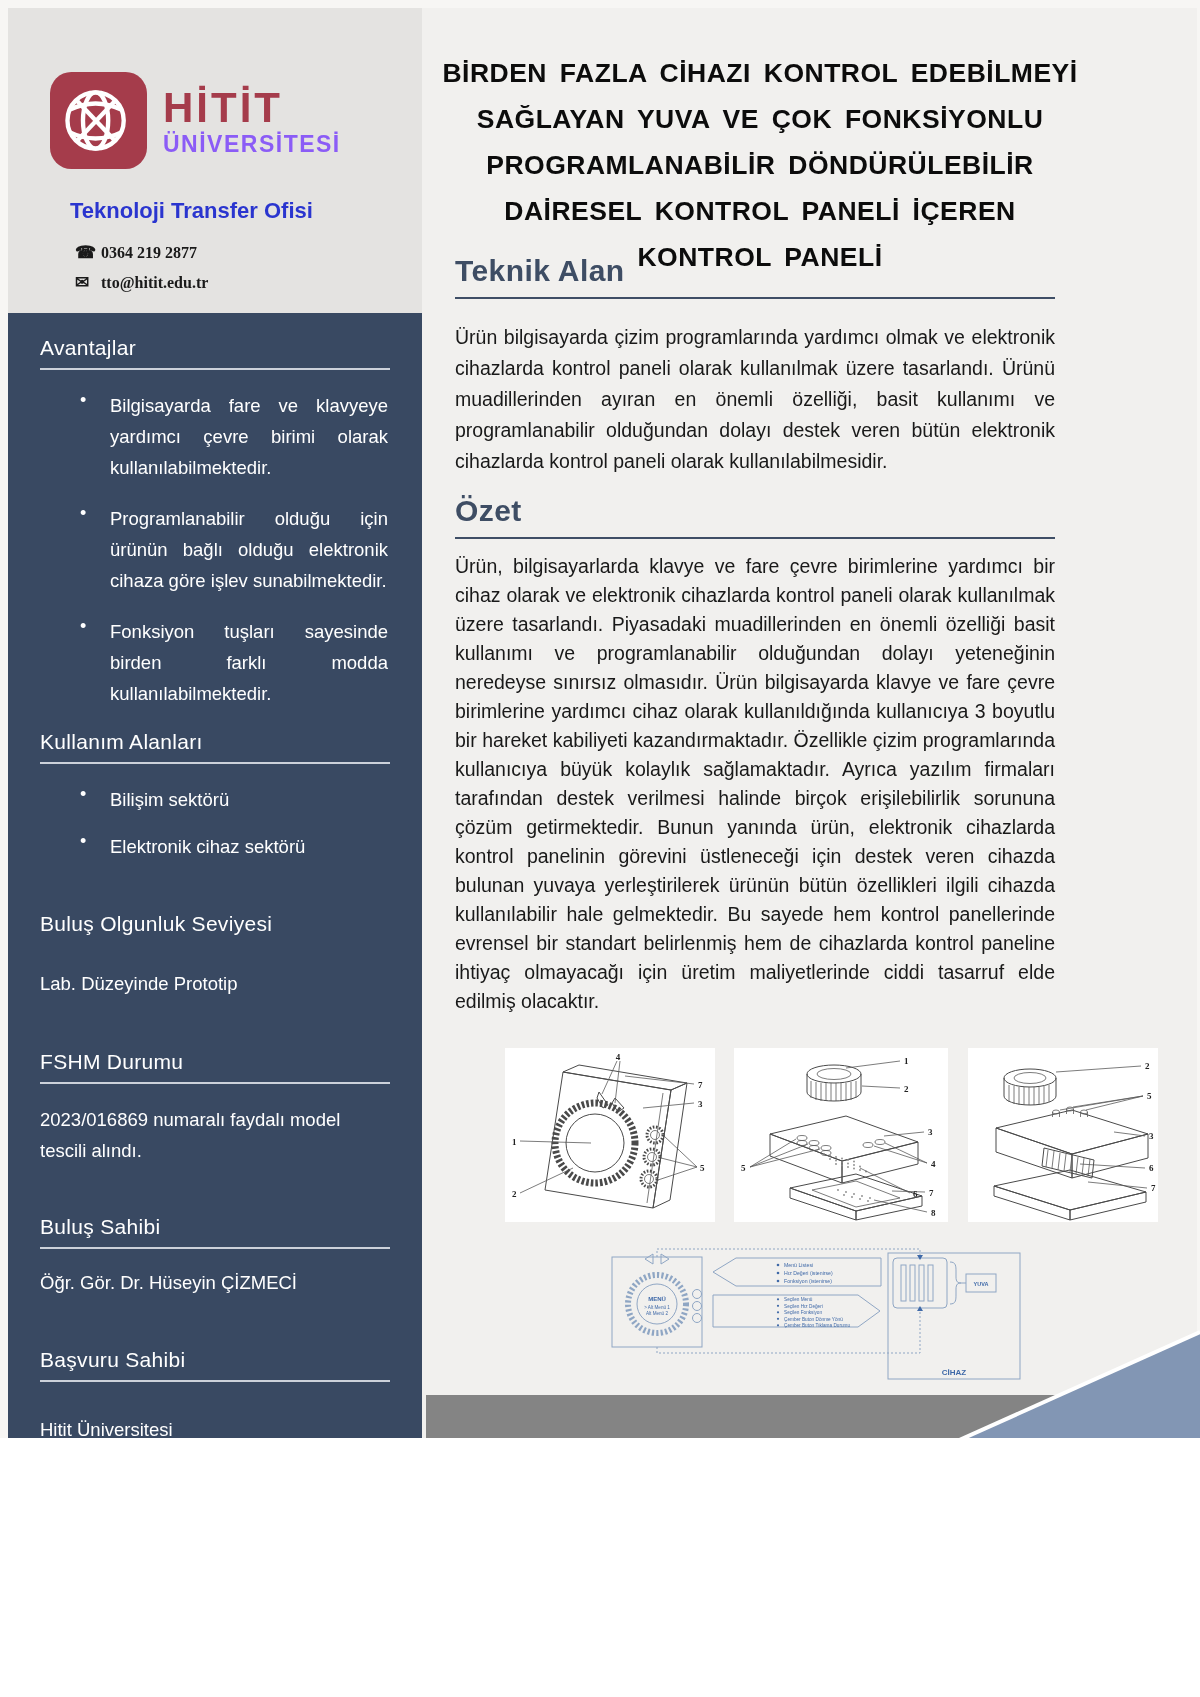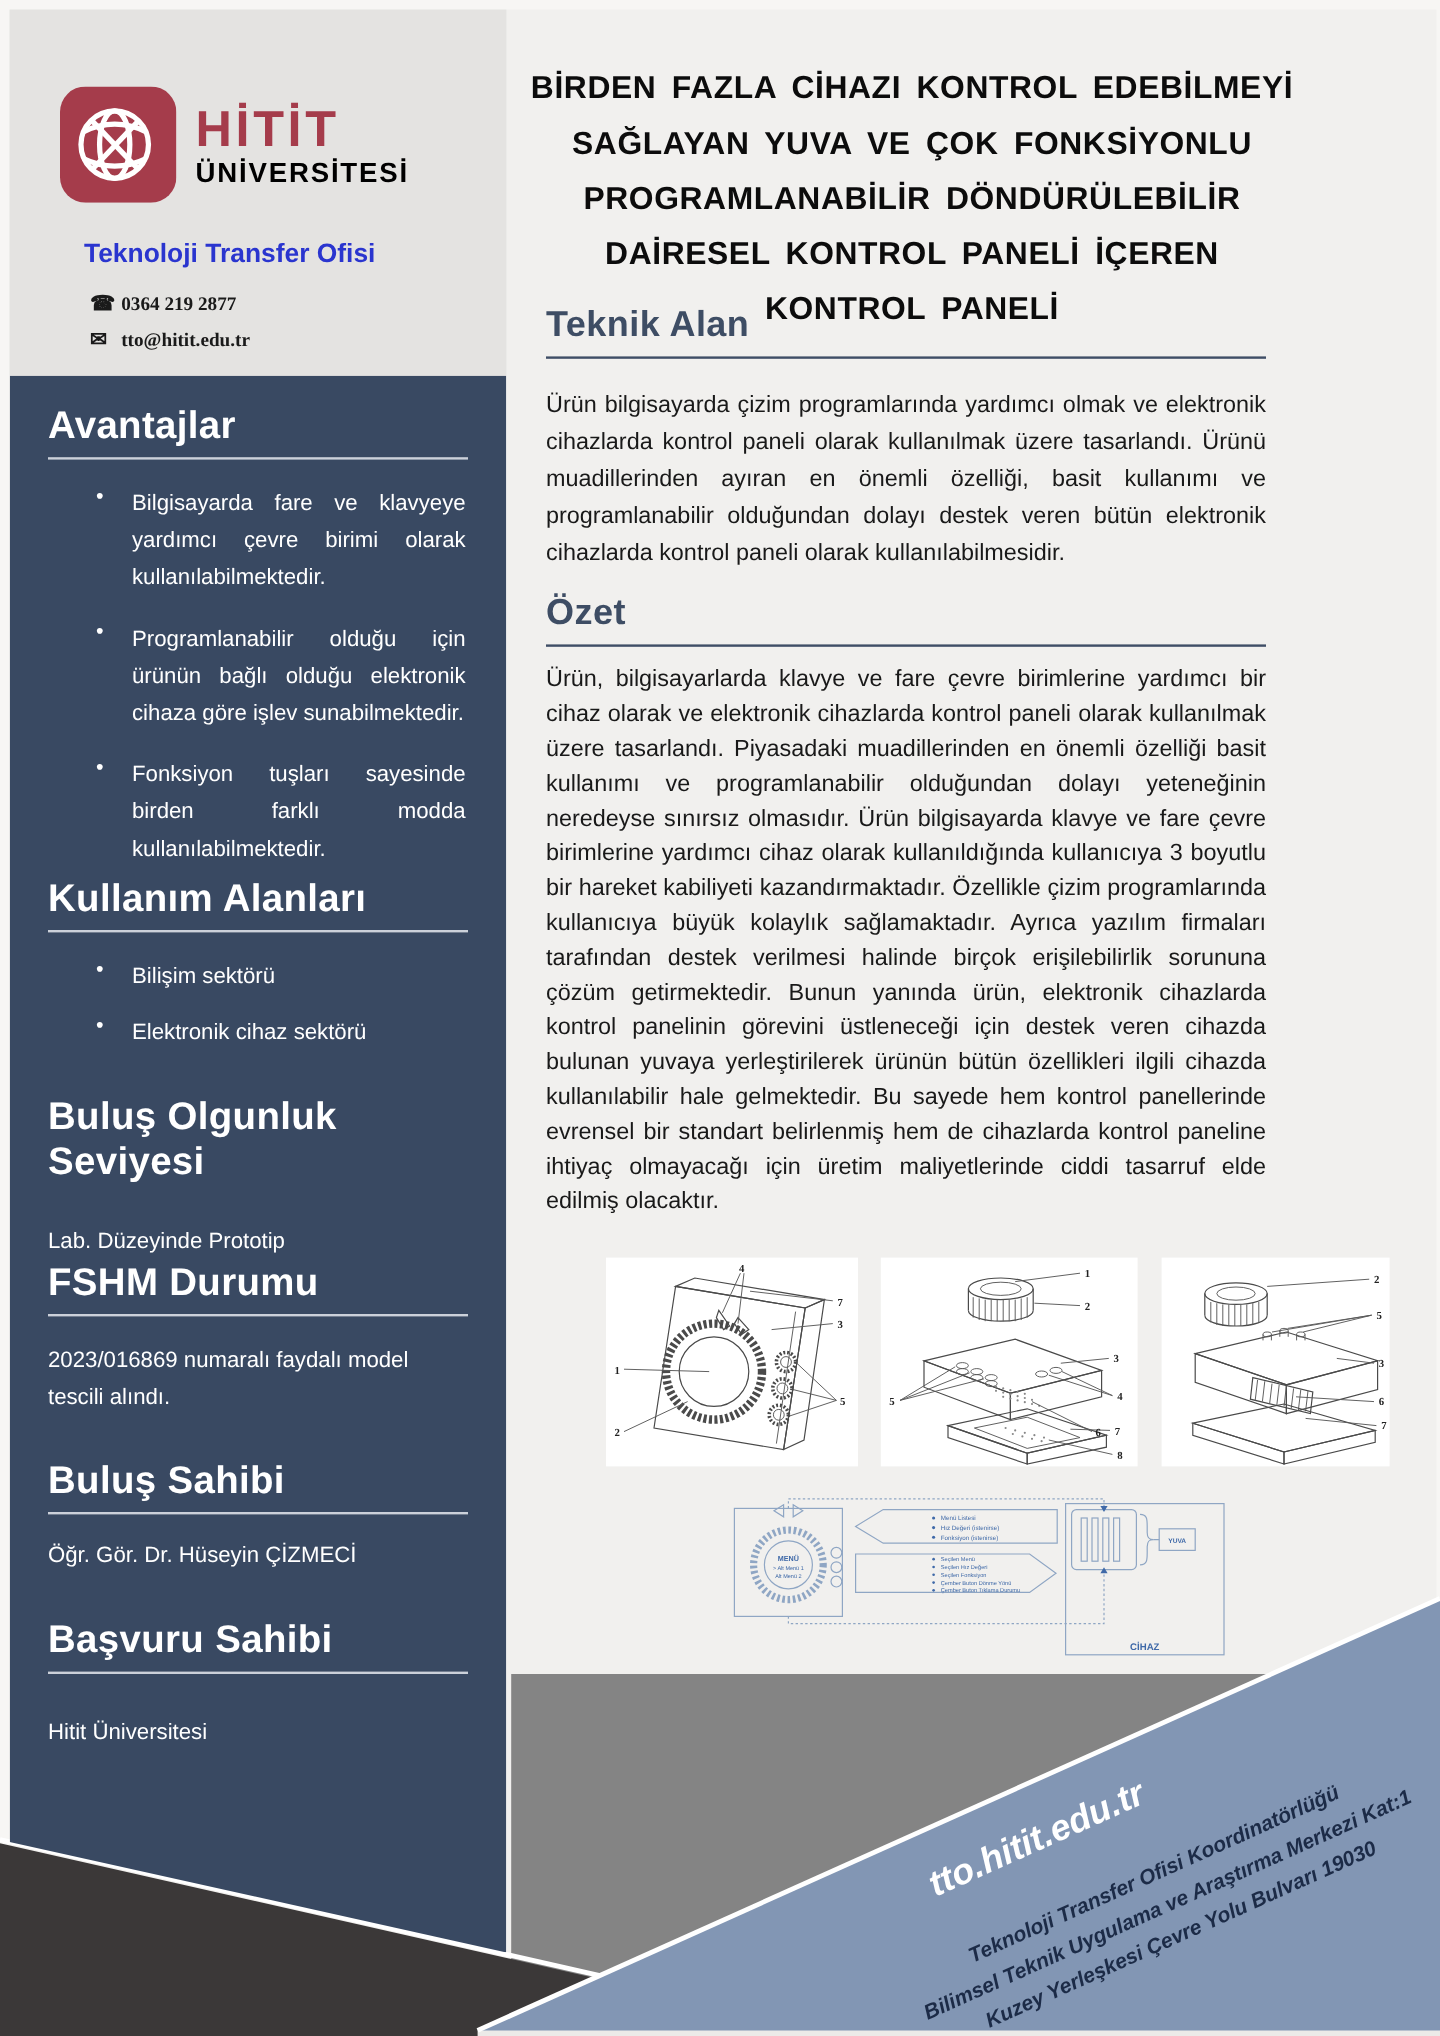--- a/index.html
+++ b/index.html
@@ -1,32 +1,32 @@
 <!DOCTYPE html>
 <html><head>
 <meta charset="utf-8">
 <style>
   html,body{margin:0;padding:0;}
-  .page{position:relative;width:1200px;height:1697px;background:#f7f6f4;overflow:hidden;
+  .page{position:relative;width:1200px;height:1438px;background:#f7f6f4;overflow:hidden;
         font-family:"Liberation Sans",sans-serif;}
   .abs{position:absolute;}
   .content-bg{left:8px;top:8px;width:1189px;height:1684px;background:#f1f0ee;}
   .logo-box{left:8px;top:8px;width:414px;height:305px;background:#e4e3e1;}
   .navy{left:8px;top:313px;width:414px;height:1314px;background:#394962;
         clip-path:polygon(0 0,100% 0,100% 100%,0 93%);}
   
   .logo-mark{left:50px;top:72px;width:97px;height:97px;}
   .logo-title{left:163px;top:84px;font-size:42px;font-weight:800;color:#a53c4b;letter-spacing:3px;}
-  .logo-sub{left:163px;top:131px;font-size:23px;font-weight:700;color:#000000;letter-spacing:1.5px;}
+  .logo-sub{left:163px;top:131px;font-size:23px;font-weight:700;color:#8b5cf6;letter-spacing:1.5px;}
   .office{left:70px;top:198px;font-size:22px;font-weight:700;color:#2a35cf;}
   .contact{left:75px;font-size:16px;font-weight:700;color:#1a1a1a;font-family:"Liberation Serif",serif;}
   .contact .cicon{display:inline-block;width:26px;font-size:17px;}
   
   .sb{left:40px;width:350px;color:#fff;}
-  .sb-h{font-size:32px;font-weight:700;letter-spacing:.3px;color:#fff;}
+  .sb-h{font-size:21px;font-weight:400;letter-spacing:.3px;color:#fff;}
   .sb-rule{border-bottom:2px solid #ccd1da;margin-top:8px;}
   .blt{display:flex;margin-top:20px;}
   .blt .dot{width:30px;margin-left:40px;font-size:18px;flex:none;}
   .blt .btxt{flex:1;font-size:18.5px;line-height:31px;text-align:justify;margin-right:2px;}
   .blt.single .btxt{text-align:left;}
   .sb-text{font-size:18.5px;line-height:31px;color:#fff;}
   
   .title-block{left:440px;top:50px;width:640px;text-align:center;color:#0c0c0c;
                font-size:26.5px;font-weight:800;line-height:46px;letter-spacing:.5px;word-spacing:5px;}
   .sec-h{left:455px;width:600px;font-size:30px;font-weight:800;color:#3e4d64;

